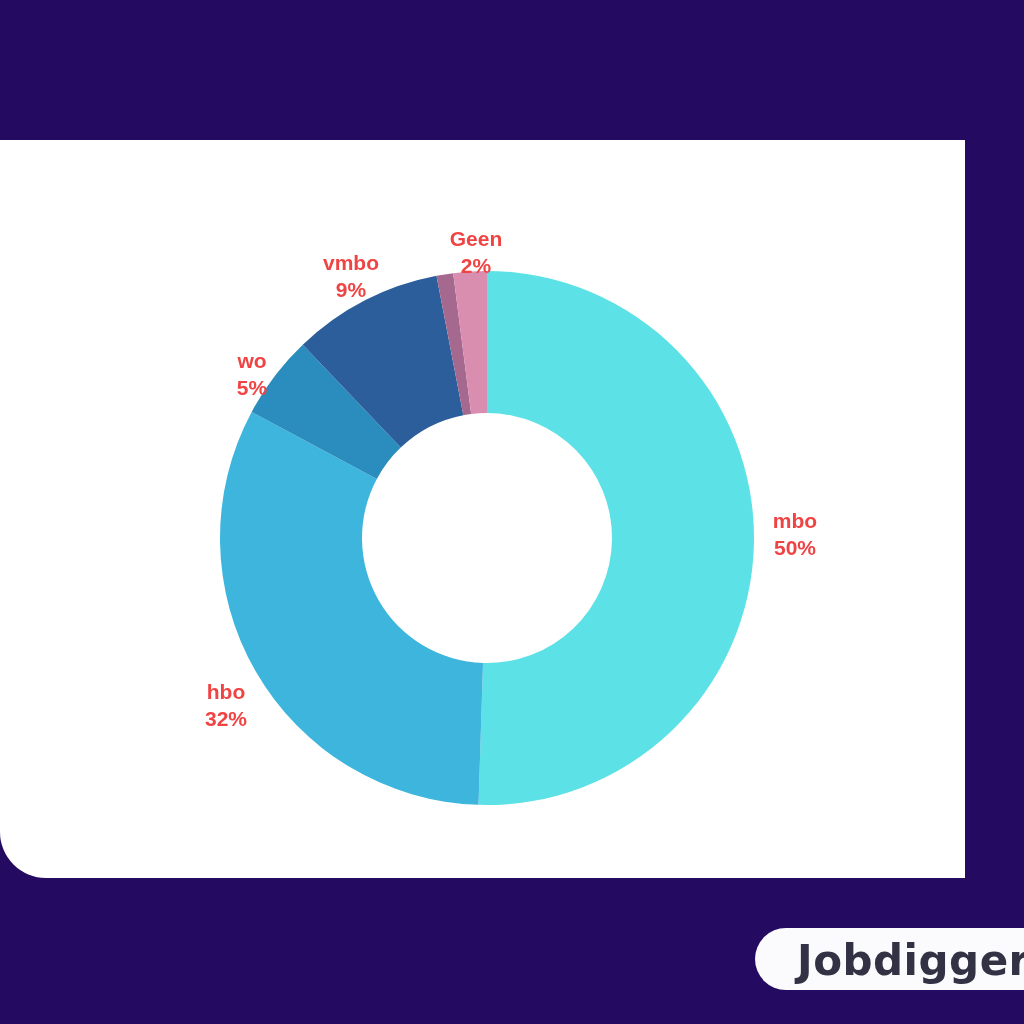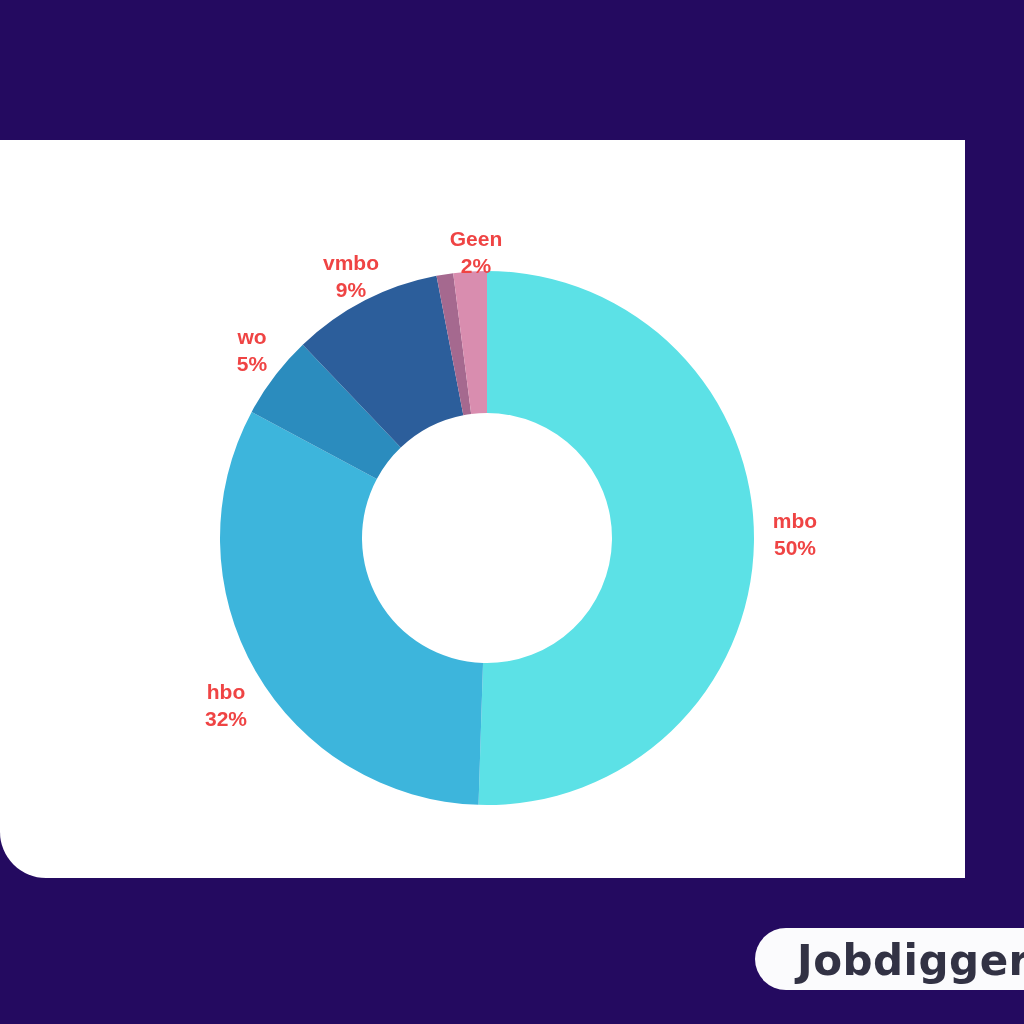--- a/index.html
+++ b/index.html
@@ -121,21 +121,21 @@
     </svg>
     <div id="labels-group">
         <div class="slice-label" style="left: 725px; top: 368px; width: 140px;">
           <span class="lbl-name">mbo</span>
           <span class="lbl-pct">50%</span>
         </div>
         <div class="slice-label" style="left: 156px; top: 539px; width: 140px; text-align: center;">
           <span class="lbl-name">hbo</span>
           <span class="lbl-pct">32%</span>
         </div>
-        <div class="slice-label" style="left: 182px; top: 184px; width: 140px; text-align: center;">
+        <div class="slice-label" style="left: 182px; top: 208px; width: 140px; text-align: center;">
           <span class="lbl-name">wo</span>
           <span class="lbl-pct">5%</span>
         </div>
         <div class="slice-label" style="left: 281px; top: 110px; width: 140px;">
           <span class="lbl-name">vmbo</span>
           <span class="lbl-pct">9%</span>
         </div>
         <div class="slice-label" style="left: 406px; top: 86px; width: 140px;">
           <span class="lbl-name">Geen</span>
           <span class="lbl-pct">2%</span>

